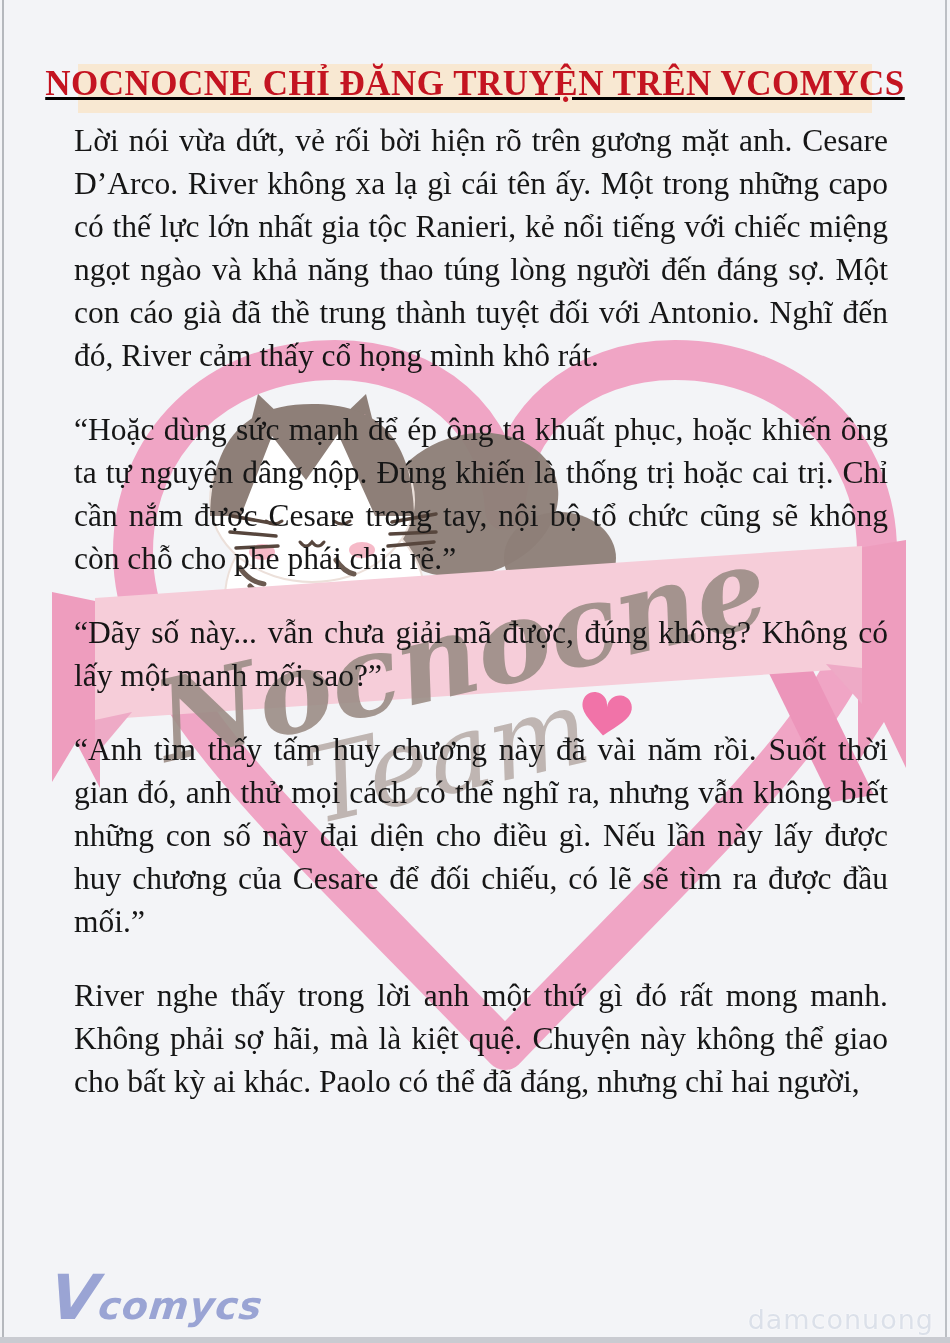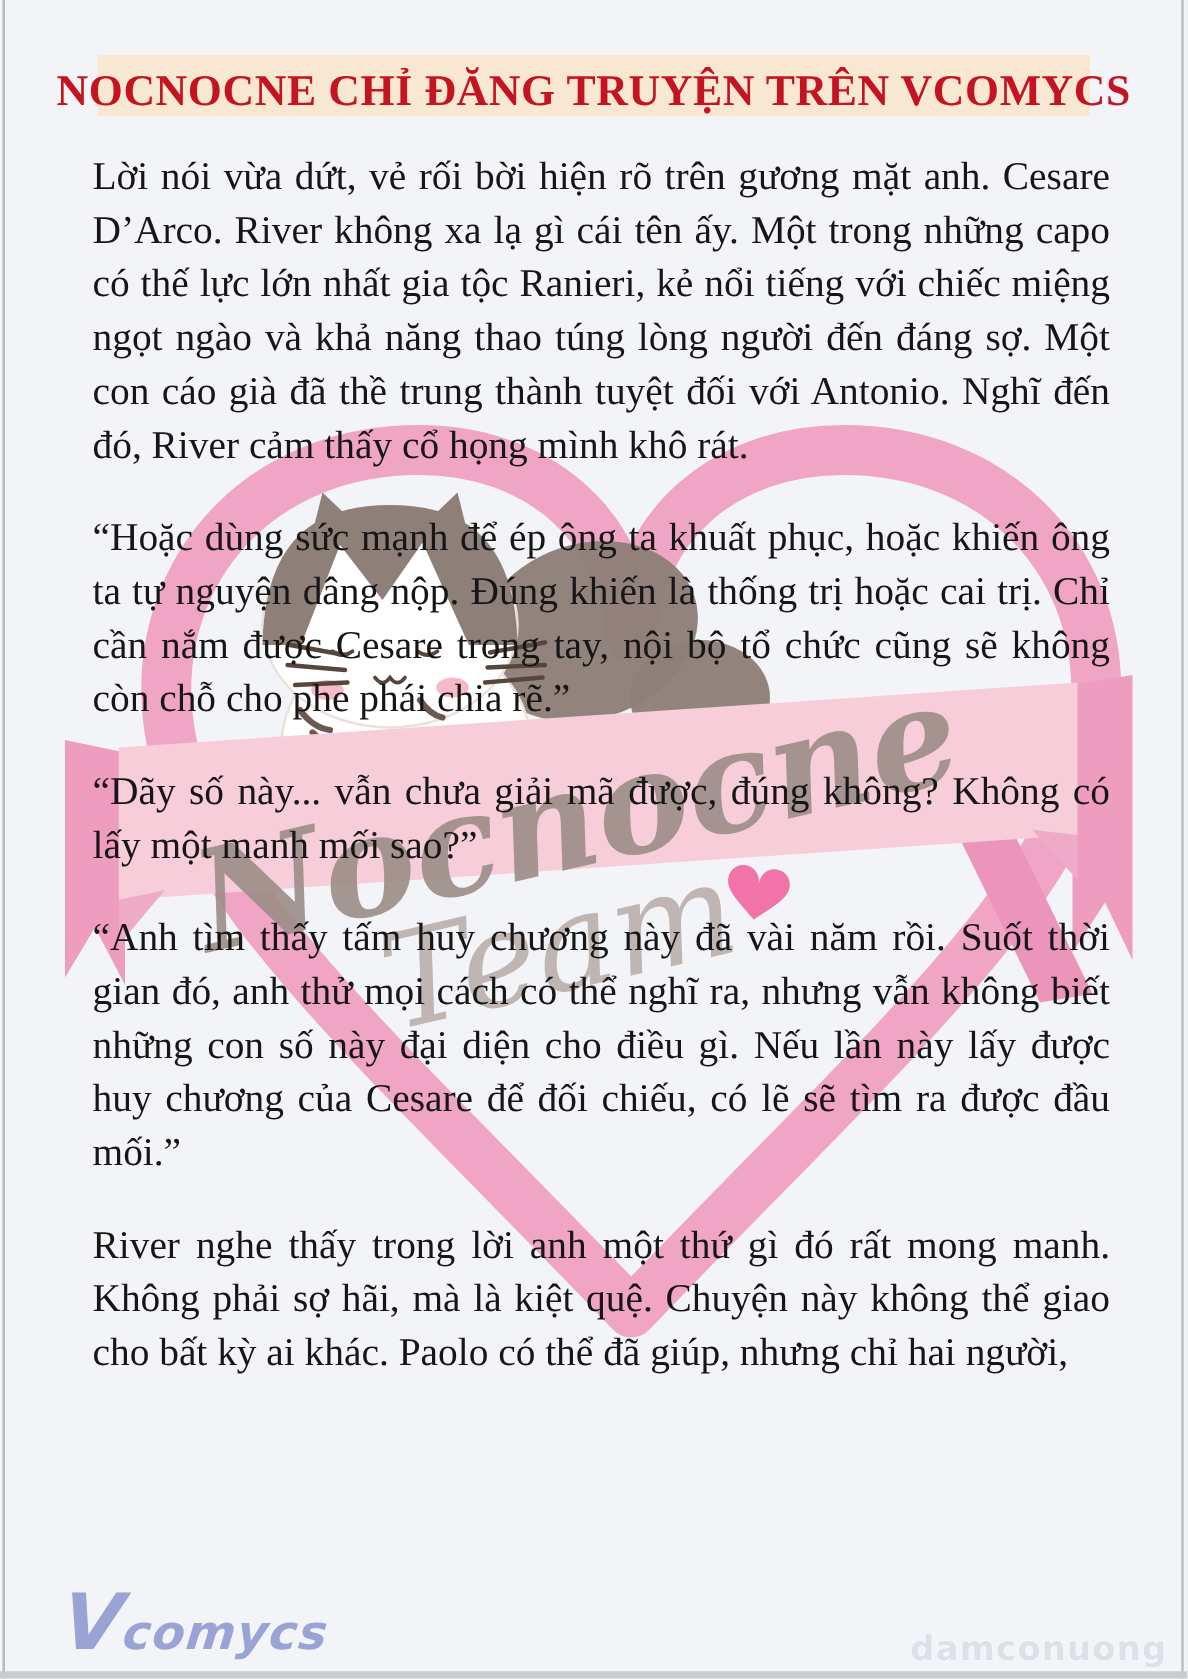--- a/index.html
+++ b/index.html
@@ -16,23 +16,23 @@
   .edge-bottom{position:absolute;left:0;right:0;bottom:0;height:6px;background:#c9cbd1;}
 
   
   .wm{position:absolute;left:0;top:0;z-index:0;}
   .wm-noc{font-family:"DejaVu Serif", serif;font-weight:bold;font-style:italic;}
   .wm-team{font-family:"DejaVu Serif", serif;font-style:italic;}
 
   
   .content-layer{position:relative;z-index:1;}
   .title-banner{
-    position:absolute;left:78px;top:44px;width:794px;height:49px;
+    position:absolute;left:78px;top:64px;width:794px;height:49px;
     background:#f8e8d2;
-    display:flex;align-items:flex-end;justify-content:center;
+    display:flex;align-items:flex-start;justify-content:center;text-decoration:underline;
   }
   .title-text{
     font-weight:bold;font-size:35px;color:#c41421;letter-spacing:0.5px;
     white-space:nowrap;
   }
   .story{
     position:absolute;left:62px;top:119px;width:826px;
   }
   .story p{
     margin:0 0 31px 12px;
@@ -46,21 +46,21 @@
     display:block;
     font-family:"DejaVu Sans", sans-serif;
     font-style:italic;font-weight:bold;
     font-size:38px;line-height:58px;
     color:#9aa4d4;letter-spacing:1px;
     transform:skewX(-6deg);
   }
   .vcomycs-logo::first-letter{font-size:62px;}
   .corner-mark{
     position:absolute;right:16px;bottom:8px;z-index:2;
-    font-family:"DejaVu Sans", sans-serif;font-weight:bold;
+    font-family:"DejaVu Sans", sans-serif;font-weight:normal;
     font-size:27px;color:#dbe0e9;letter-spacing:1px;
     text-shadow:0 0 2px #ffffff;
     text-align:right;
   }
 </style>
 </head>
 <body>
 
 <div class="page">
 
@@ -125,21 +125,21 @@
   <div class="content-layer">
     <div class="title-banner">
       <span class="title-text">NOCNOCNE CHỈ ĐĂNG TRUYỆN TRÊN VCOMYCS</span>
     </div>
 
     <div class="story">
       <p>Lời nói vừa dứt, vẻ rối bời hiện rõ trên gương mặt anh. Cesare D’Arco. River không xa lạ gì cái tên ấy. Một trong những capo có thế lực lớn nhất gia tộc Ranieri, kẻ nổi tiếng với chiếc miệng ngọt ngào và khả năng thao túng lòng người đến đáng sợ. Một con cáo già đã thề trung thành tuyệt đối với Antonio. Nghĩ đến đó, River cảm thấy cổ họng mình khô rát.</p>
       <p>“Hoặc dùng sức mạnh để ép ông ta khuất phục, hoặc khiến ông ta tự nguyện dâng nộp. Đúng khiến là thống trị hoặc cai trị. Chỉ cần nắm được Cesare trong tay, nội bộ tổ chức cũng sẽ không còn chỗ cho phe phái chia rẽ.”</p>
       <p>“Dãy số này... vẫn chưa giải mã được, đúng không? Không có lấy một manh mối sao?”</p>
       <p>“Anh tìm thấy tấm huy chương này đã vài năm rồi. Suốt thời gian đó, anh thử mọi cách có thể nghĩ ra, nhưng vẫn không biết những con số này đại diện cho điều gì. Nếu lần này lấy được huy chương của Cesare để đối chiếu, có lẽ sẽ tìm ra được đầu mối.”</p>
-      <p>River nghe thấy trong lời anh một thứ gì đó rất mong manh. Không phải sợ hãi, mà là kiệt quệ. Chuyện này không thể giao cho bất kỳ ai khác. Paolo có thể đã giúp, nhưng chỉ hai người,</p>
+      <p>River nghe thấy trong lời anh một thứ gì đó rất mong manh. Không phải sợ hãi, mà là kiệt quệ. Chuyện này không thể giao cho bất kỳ ai khác. Paolo có thể đã đáng, nhưng chỉ hai người,</p>
     </div>
   </div>
 
   <span class="vcomycs-logo">Vcomycs</span>
   <span class="corner-mark">damconuong</span>
 
   <div class="edge-left"></div>
   <div class="edge-right"></div>
   <div class="edge-bottom"></div>
 </div>

